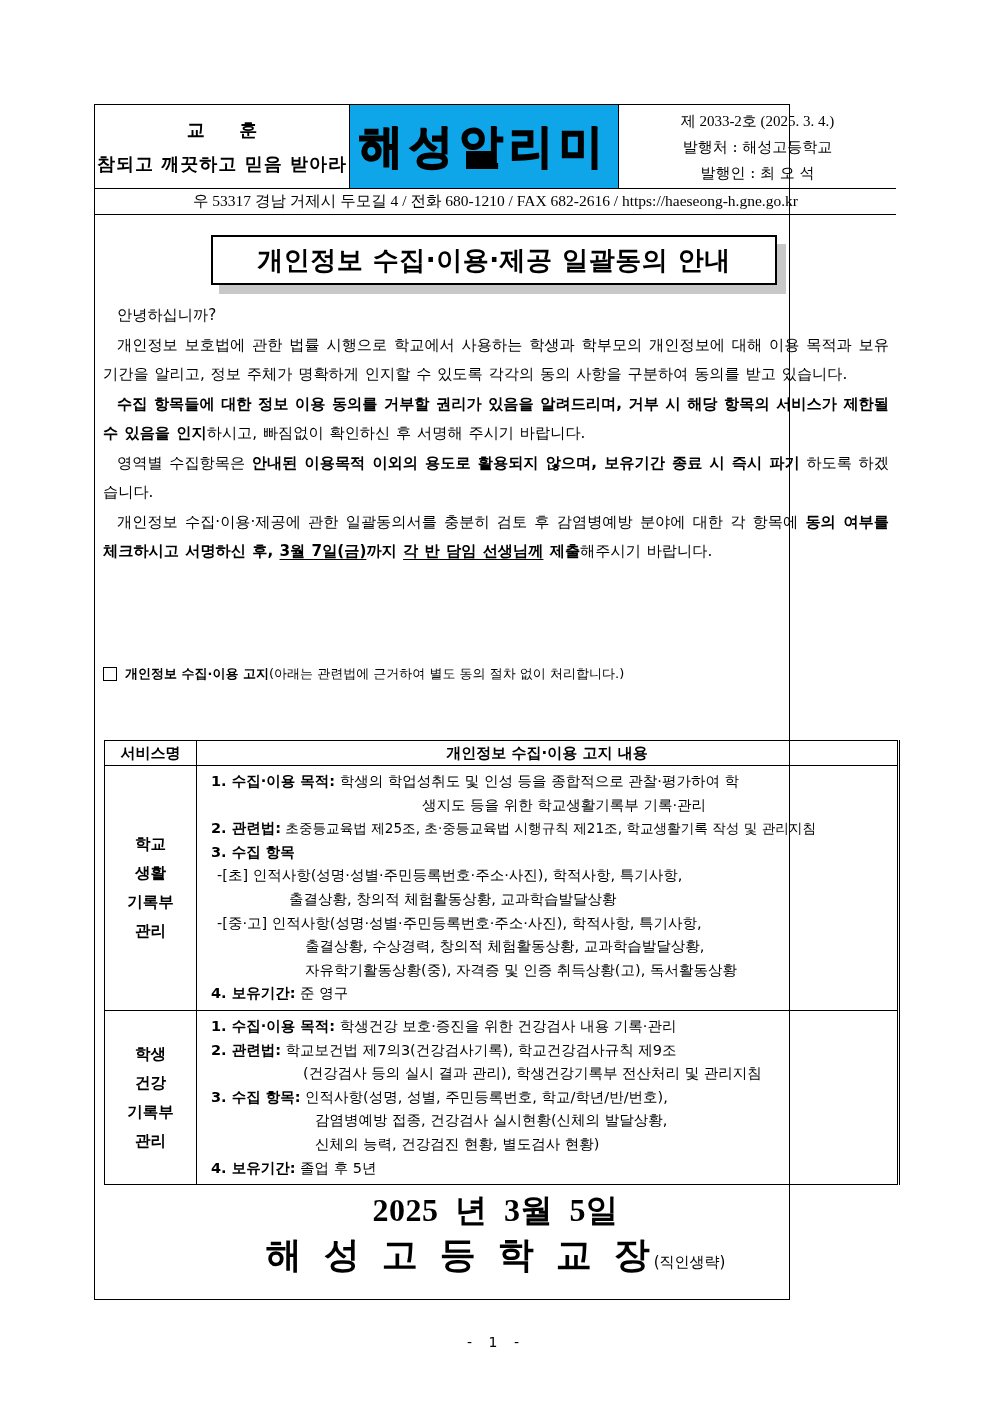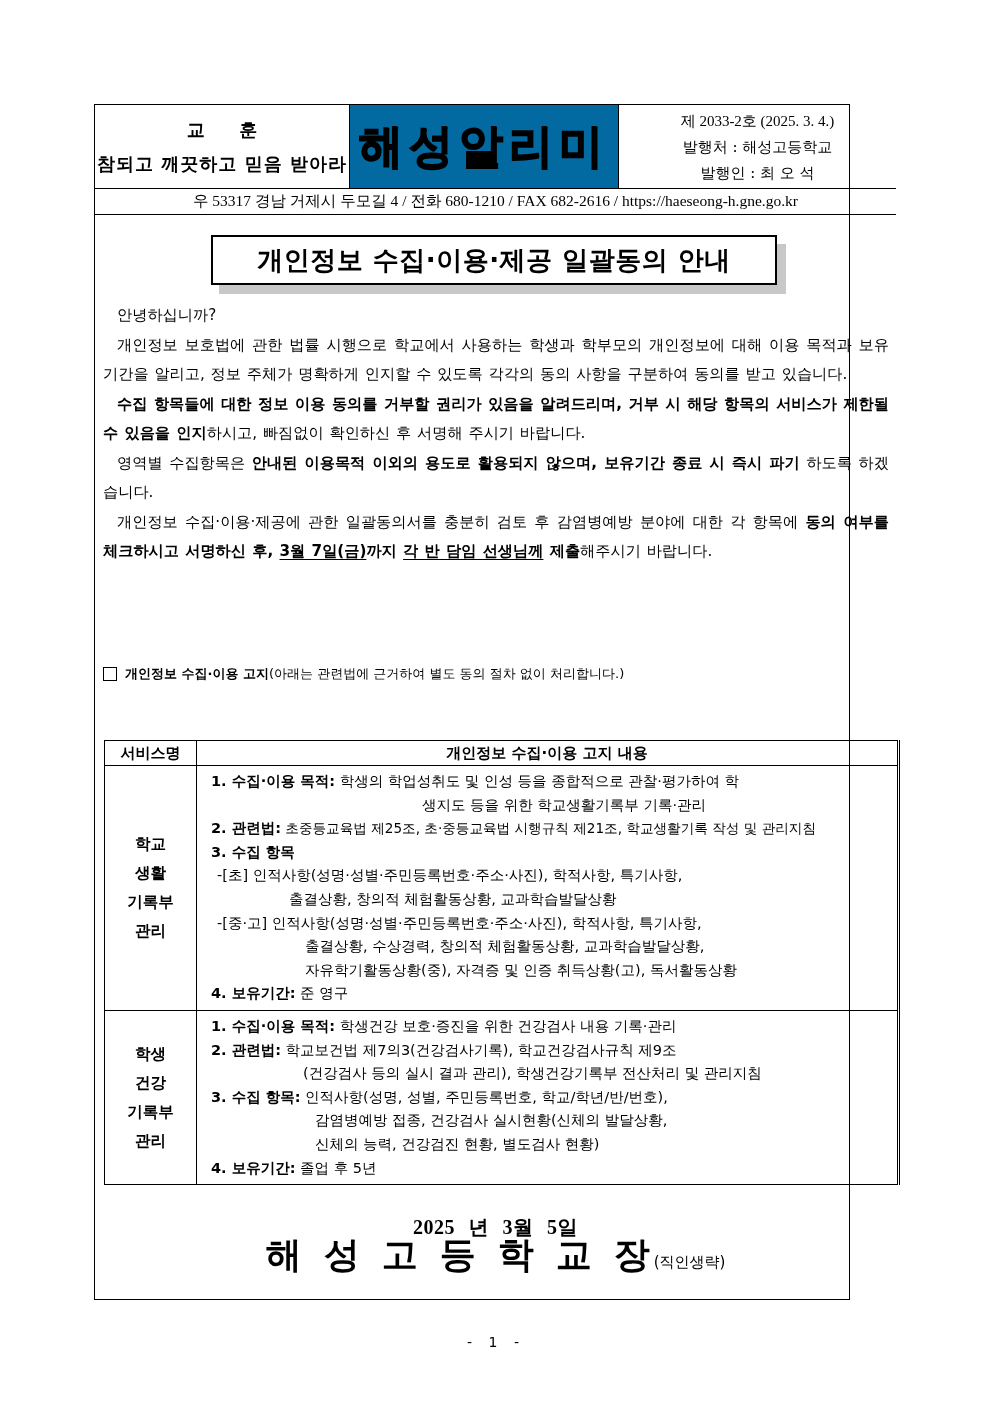--- a/index.html
+++ b/index.html
@@ -1,29 +1,29 @@
 <!DOCTYPE html>
 <html><head>
 <meta charset="utf-8">
 <style>
   * { box-sizing: border-box; margin: 0; padding: 0; }
   html, body { width: 992px; height: 1403px; background: #ffffff; }
   body { position: relative; font-family: "DejaVu Serif", "Liberation Serif", serif; color: #000; }
 
   .page-frame {
-    position: absolute; left: 94px; top: 104px; width: 756px; height: 1196px;
+    position: absolute; left: 94px; top: 104px; width: 696px; height: 1196px;
     border: 1.5px solid #000;
   }
 
   
   .header-row { position: absolute; left: 0; top: 0; width: 801px; height: 84px; display: flex; border-bottom: 1.5px solid #000; }
   .motto-cell { width: 255px; height: 100%; border-right: 1.5px solid #000; display: flex; flex-direction: column; align-items: center; justify-content: center; }
   .motto-title { font-family: "DejaVu Serif", serif; font-weight: bold; font-size: 18px; letter-spacing: 14px; margin-left: 14px; }
   .motto-text { font-family: "DejaVu Serif", serif; font-weight: bold; font-size: 18px; margin-top: 10px; letter-spacing: 1px; }
-  .brand-cell { width: 269px; height: 100%; background: #0369a1; border-right: 1.5px solid #000; display: flex; align-items: center; justify-content: center; }
+  .brand-cell { width: 269px; height: 100%; background: #0ea5e9; border-right: 1.5px solid #000; display: flex; align-items: center; justify-content: center; }
   .brand-title { font-family: "DejaVu Sans", sans-serif; font-weight: 900; font-size: 44px; letter-spacing: 6px; color: #000; transform: scaleY(1.05); -webkit-text-stroke: 1.5px #000; }
   .issue-cell { flex: 1; display: flex; flex-direction: column; align-items: center; justify-content: center; font-size: 15px; line-height: 26px; }
   .issue-cell span { display: block; }
   .issue-no { font-family: "Liberation Serif", serif; font-size: 15px; }
 
   .address-row { position: absolute; left: 0; top: 84px; width: 801px; height: 26px; border-bottom: 1.5px solid #000; display: flex; align-items: center; justify-content: center; font-family: "Liberation Serif", serif; font-size: 15.5px; }
 
   
   .title-wrap { position: absolute; left: 116px; top: 130px; border-radius: 19px; }
   .title-shadow { position: absolute; left: 8px; top: 9px; width: 567px; height: 50px; background: #c8c8c8; }
@@ -50,21 +50,21 @@
   .line { white-space: nowrap; }
   .center-line { text-align: center; padding-left: 30px; }
   .sub { padding-left: 6px; }
   .sub-cont { padding-left: 78px; }
   .sub-cont2 { padding-left: 94px; }
   .law-cont { padding-left: 92px; }
   .item-cont { padding-left: 104px; }
   .row-second td.service-content { padding-top: 4px; padding-bottom: 4px; }
 
   
-  .date-line { position: absolute; left: 0; top: 1109px; width: 801px; text-align: center; font-family: "Liberation Serif", serif; font-weight: bold; font-size: 20px; letter-spacing: 0.5px; word-spacing: 8px; }
+  .date-line { position: absolute; left: 0; top: 1084px; width: 801px; text-align: center; font-family: "Liberation Serif", serif; font-weight: bold; font-size: 32px; letter-spacing: 0.5px; word-spacing: 8px; }
   .signature { position: absolute; left: 0; top: 1126px; width: 801px; text-align: center; }
   .sig-main { font-family: "DejaVu Serif", serif; font-weight: bold; font-size: 36px; letter-spacing: 22px; }
   .sig-note { font-family: "DejaVu Sans", sans-serif; font-size: 15px; letter-spacing: 0; margin-left: -18px; }
 
   .page-number { position: absolute; left: 0; top: 1334px; width: 992px; text-align: center; font-family: "DejaVu Sans", sans-serif; font-size: 14px; letter-spacing: 6px; }
 </style>
 </head>
 <body>
 
 <div class="page-frame">

